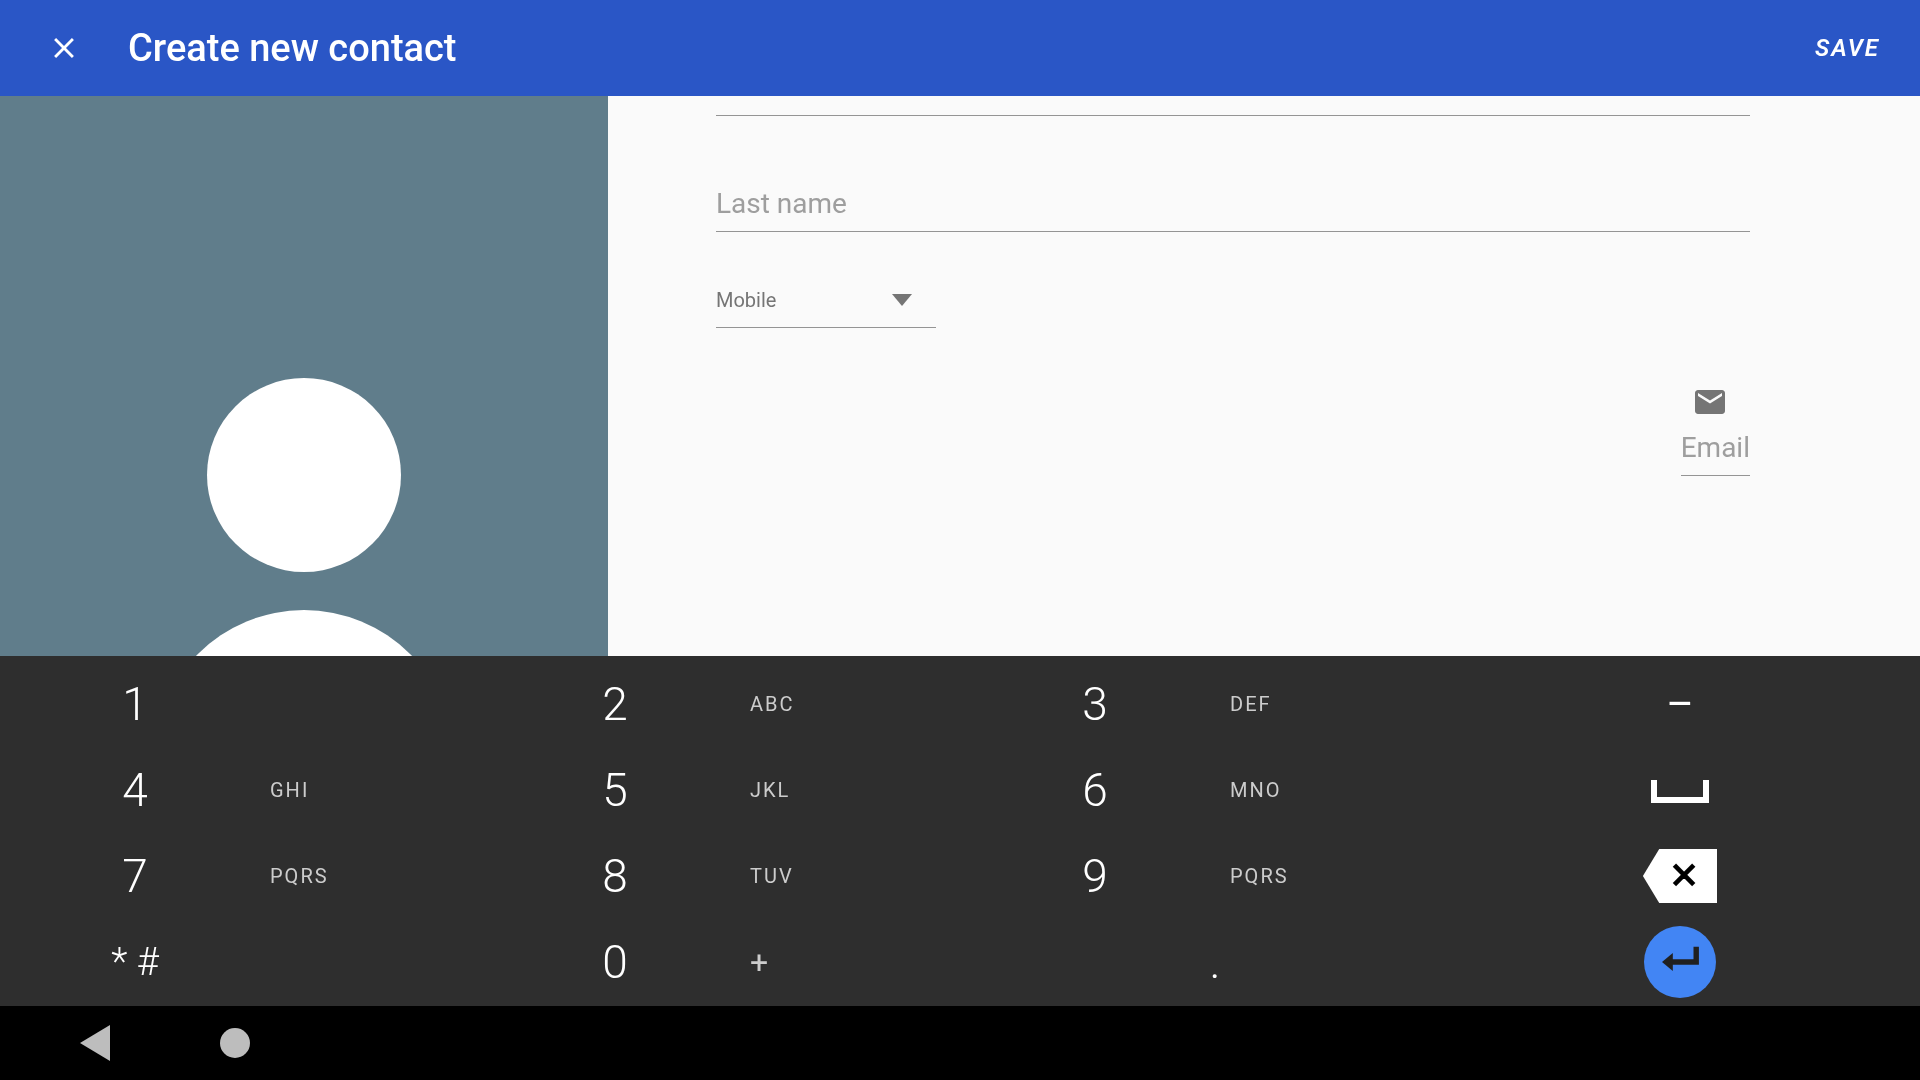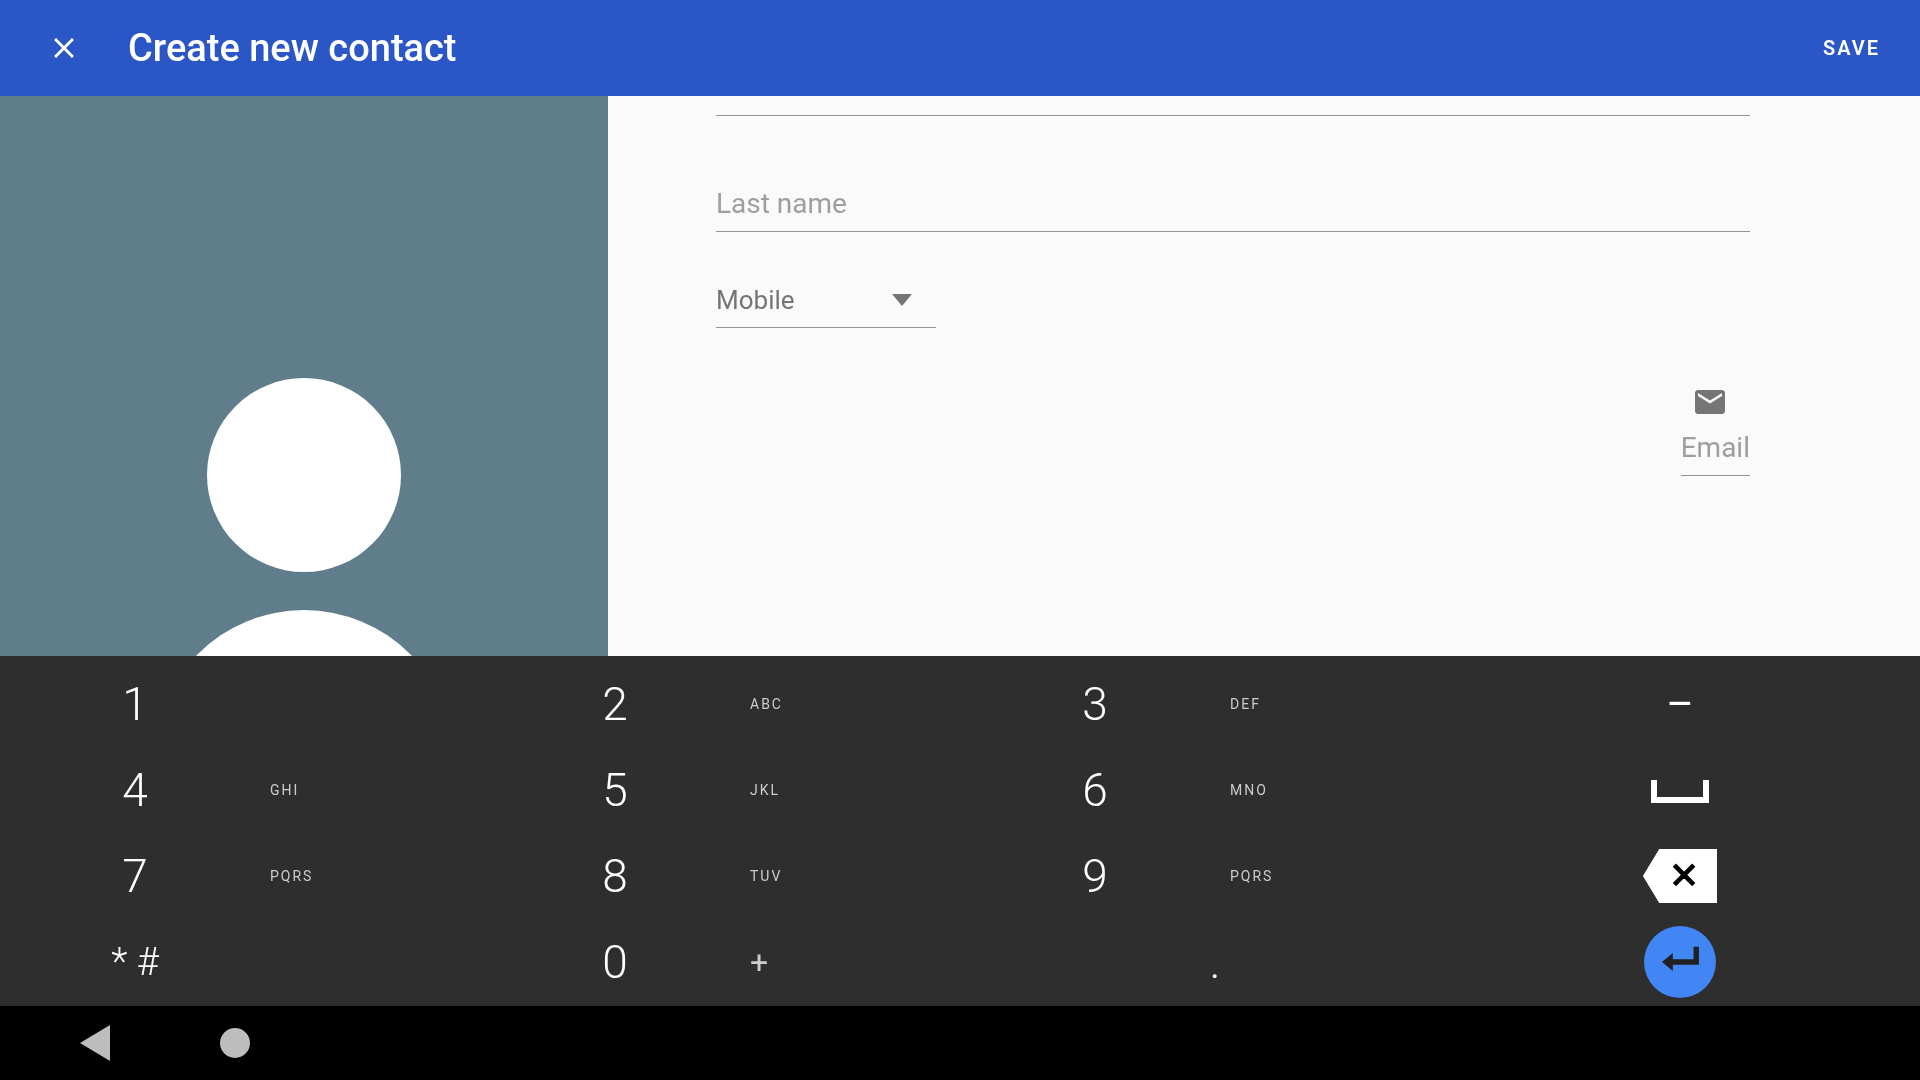--- a/index.html
+++ b/index.html
@@ -4,46 +4,46 @@
 <style>
   * { box-sizing: border-box; margin: 0; padding: 0; }
   html, body { width: 1920px; height: 1080px; overflow: hidden; font-family: Roboto, "Helvetica Neue", Arial, sans-serif; background: #000; }
   .screen { width: 1920px; height: 1080px; display: flex; flex-direction: column; }
   
   .appbar { background: #2a56c6; height: 96px; display: flex; align-items: center; color: #fff; padding: 0 24px 0 24px; }
   .appbar .close-hit { width: 80px; display:flex; align-items:center; justify-content:center; }
   .appbar .close-icon { width: 34px; height: 34px; }
   .appbar .title { font-size: 38px; font-weight: 500; margin-left: 24px; }
   .appbar .spacer { flex: 1; }
-  .appbar .save { font-size: 20px; letter-spacing: 2px; font-weight: 600; padding: 8px 16px; }
+  .appbar .save { font-size: 24px; letter-spacing: 2px; font-weight: 600; padding: 8px 16px; font-style: italic; }
   
   .content { flex: 1; display: flex; background: #4c1d95; min-height: 0; }
   .photo-pane { width: 608px; background: #607d8b; position: relative; overflow: hidden; }
   
   .avatar-head { position: absolute; width: 194px; height: 194px; border-radius: 50%; background: #fff; left: 207px; top: 282px; }
   .avatar-body { position: absolute; width: 300px; height: 300px; border-radius: 50%; background: #fff; left: 154px; top: 514px; }
   .form-pane { flex: 1; padding: 0 170px 0 28px; background: #fafafa; }
   .row { display: flex; align-items: flex-end; margin-top: 40px; }
   .row.first-partial { margin-top: 0; padding-top: 0; }
   .icon-col { width: 80px; display:flex; align-items:center; justify-content:center; color:#777; }
   .icon-col svg { width: 36px; height: 36px; fill: #757575; }
   .field-col { flex: 1; }
   .underline { border-bottom: 1px solid #949494; height: 56px; display: flex; align-items: center; }
   .first-underline { border-bottom: 1px solid #949494; height: 20px; }
   .underline.focused { border-bottom: 2px solid #2a56c6; }
   .placeholder { color: #9e9e9e; font-size: 28px; }
   .select-wrap { display:inline-flex; align-items:center; border-bottom: 1px solid #949494; height:56px; padding-right: 24px; width: 220px; justify-content: space-between; margin-top: 40px; }
-  .select-wrap .seltext { color:#757575; font-size: 26px; }
+  .select-wrap .seltext { color:#757575; font-size: 20px; }
   .select-wrap .chev { width:0;height:0;border-left:10px solid transparent;border-right:10px solid transparent;border-top:12px solid #757575; }
   .last-name-block { margin-top: 60px; }
   
   .keyboard { background: #2e2e2e; color: #eee; height: 350px; display: grid; grid-template-columns: 480px 480px 480px 480px; padding-top: 6px; }
   .key { display:flex; align-items:center; height: 84px; cursor: default; }
   .key .num { width: 270px; text-align: center; font-size: 46px; font-weight: 300; color: #fff; }
-  .key .sub { font-size: 14px; letter-spacing: 2px; color: #ccc; }
+  .key .sub { font-size: 20px; letter-spacing: 2px; color: #ccc; }
   .key.util { justify-content: center; }
   .key.util .glyph { font-size: 42px; color:#fff; }
   .backspace-key { background:#fff; color:#000; border-radius:6px 0 0 6px; padding: 6px 18px 6px 26px; display:flex; align-items:center; position:relative; clip-path: polygon(22% 0, 100% 0, 100% 100%, 22% 100%, 0 50%); }
   .backspace-key .x { font-size:36px; font-weight:600; }
   .enter-key { width:72px; height:72px; border-radius:50%; background:#4285f4; display:flex; align-items:center; justify-content:center; }
   
   .navbar { background:#000; height: 74px; display:flex; align-items:center; color:#bdbdbd; padding-left: 80px; gap: 110px; }
   .nav-tri { width:0; height:0; border-top:18px solid transparent; border-bottom:18px solid transparent; border-right:30px solid #bdbdbd; }
   .nav-circle { width:30px; height:30px; border-radius:50%; background:#bdbdbd; }
 </style>

